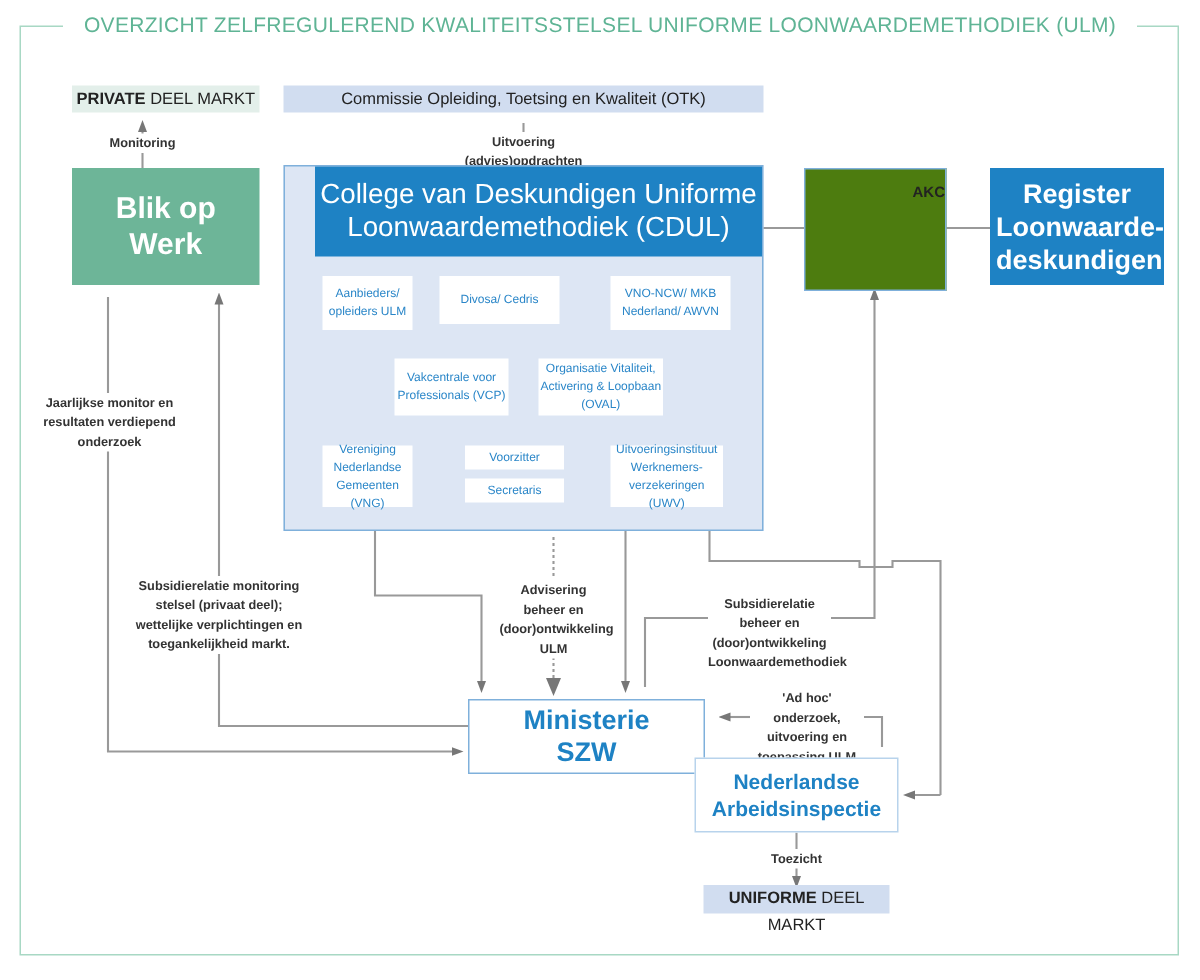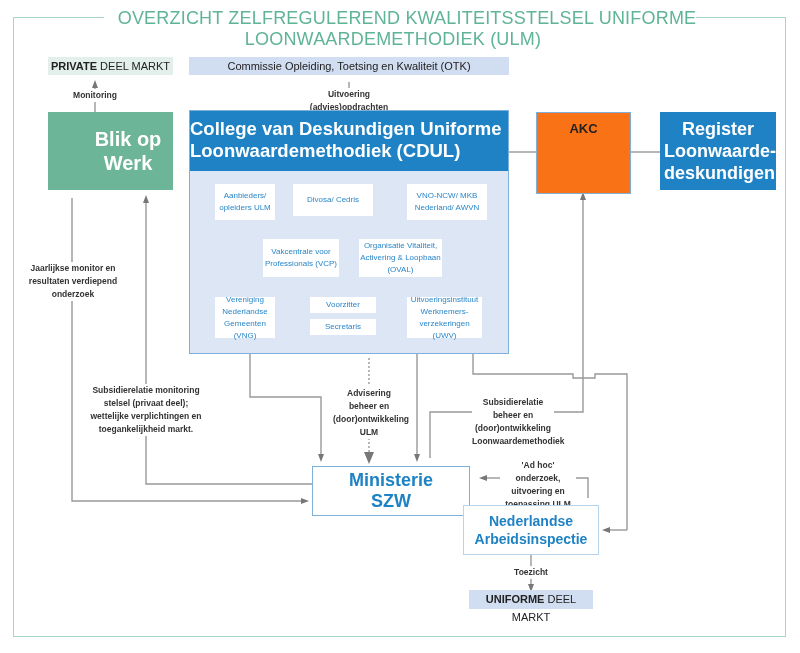--- a/index.html
+++ b/index.html
@@ -1,29 +1,29 @@
 <!DOCTYPE html>
 <html><head>
 <meta charset="utf-8">
 <style>
   html, body { margin: 0; padding: 0; background: #ffffff; }
   body { width: 800px; height: 653px; position: relative; overflow: hidden; font-family: "Liberation Sans", sans-serif; color: #333; }
   .abs { position: absolute; box-sizing: border-box; }
   .frame { left: 13px; top: 17px; width: 773px; height: 620px; border: 1.5px solid #a8d8c4; }
   .frame-title { top: 8px; left: 0; width: 800px; text-align: center; }
-  .frame-title span { background: #fff; padding: 0 14px; color: #5fb495; font-size: 18px; letter-spacing: 0.2px; font-family: "Liberation Sans", sans-serif; }
+  .frame-title span { background: #fff; padding: 0 14px; color: #5fb495; font-size: 14px; letter-spacing: 0.2px; font-family: "Liberation Sans", sans-serif; }
   .market { background: #e3efea; font-size: 11px; text-align: center; line-height: 18px; color: #222; }
   .market.pub { background: #d1ddf0; }
   .market b { font-weight: bold; }
   .otk { background: #d1ddf0; font-size: 11px; text-align: center; line-height: 18px; color: #222; }
   .green-box { background: #6db598; color: #fff; font-weight: bold; font-size: 20px; display: flex; align-items: center; justify-content: center; text-align: center; line-height: 24px; }
   .cdul { background: #dde6f4; border: 1.5px solid #7fb0db; }
-  .cdul-head { background: #1e82c4; color: #fff; font-weight: bold; font-size: 18.5px; line-height: 22px; padding-top: 7px; }
+  .cdul-head { background: #1e82c4; color: #fff; font-weight: normal; font-size: 18.5px; text-align: center; line-height: 22px; padding-top: 7px; margin-left: 20px; }
   .member { background: #fff; color: #2a86c8; font-size: 8px; text-align: center; display: flex; align-items: center; justify-content: center; line-height: 12px; }
-  .akc { background: #f97316; border: 1.5px solid #7fb0db; font-size: 13px; text-align: center; line-height: 12.5px; color: #222; padding-top: 10px; }
+  .akc { background: #4d7c0f; border: 1.5px solid #7fb0db; font-size: 10px; text-align: right; line-height: 12.5px; color: #222; padding-top: 10px; }
   .akc b { display: block; }
   .register { background: #1e82c4; color: #fff; font-weight: bold; font-size: 18px; display: flex; align-items: center; justify-content: center; text-align: center; line-height: 22px; }
   .ministerie { background: #fff; border: 1.5px solid #7fb0db; color: #1e82c4; font-weight: bold; font-size: 18px; text-align: center; line-height: 21px; display: flex; align-items: center; justify-content: center; }
   .nla { background: #fff; border: 1.5px solid #b8d3ec; color: #1e82c4; font-weight: bold; font-size: 14px; text-align: center; line-height: 18px; display: flex; align-items: center; justify-content: center; }
   .label { font-size: 8.5px; text-align: center; line-height: 13px; color: #333; background: #fff; font-weight: bold; }
   svg.lines { position: absolute; left: 0; top: 0; }
 </style>
 </head>
 <body>
 
@@ -75,21 +75,21 @@
 <div class="abs market" style="left:48px; top:57px; width:125px; height:18px;">
   <b>PRIVATE</b><span> DEEL MARKT</span>
 </div>
 
 <div class="abs label" style="left:70px; top:89px; width:50px;">Monitoring</div>
 
 <div class="abs otk" style="left:189px; top:57px; width:320px; height:18px;">Commissie Opleiding, Toetsing en Kwaliteit (OTK)</div>
 
 <div class="abs label" style="left:289px; top:88px; width:120px;">Uitvoering (advies)opdrachten</div>
 
-<div class="abs green-box" style="left:48px; top:112px; width:125px; height:78px;justify-content:flex-end;">
+<div class="abs green-box" style="left:48px; top:112px; width:125px; height:78px;">
   <span style="width:90px;">Blik op Werk</span>
 </div>
 
 <div class="abs cdul" style="left:189px; top:110px; width:320px; height:244px;">
   <div class="cdul-head" style="height:53px;">College van Deskundigen Uniforme Loonwaardemethodiek (CDUL)</div>
 </div>
 <div class="abs member" style="left:215px; top:184px; width:60px; height:36px;">Aanbieders/ opleiders ULM</div>
 <div class="abs member" style="left:293px; top:184px; width:80px; height:32px;">Divosa/ Cedris</div>
 <div class="abs member" style="left:407px; top:184px; width:80px; height:36px;">VNO-NCW/ MKB Nederland/ AWVN</div>
 <div class="abs member" style="left:263px; top:239px; width:76px; height:38px;">Vakcentrale voor Professionals (VCP)</div>

